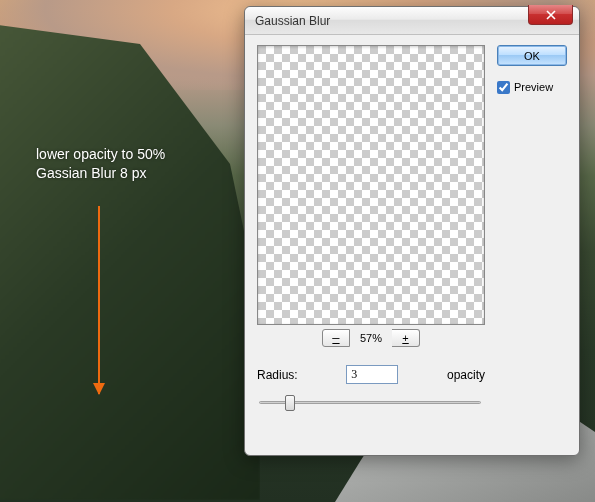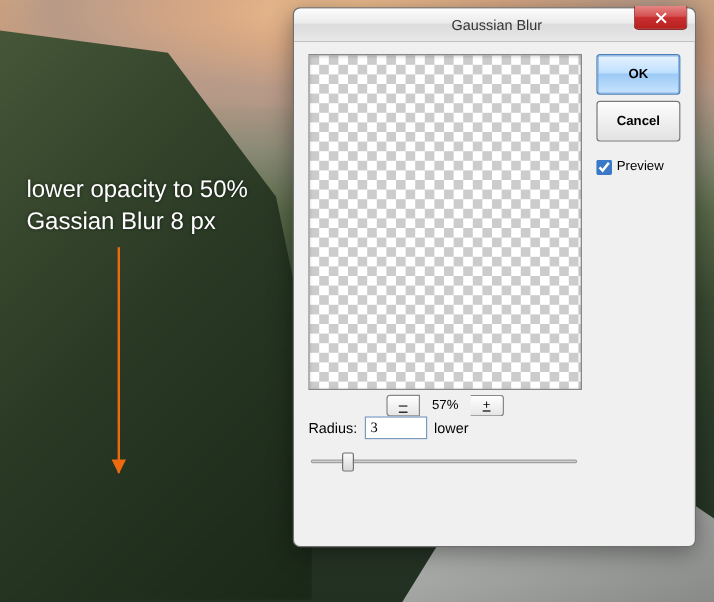--- a/index.html
+++ b/index.html
@@ -30,24 +30,24 @@
     filter: blur(1px);
   }
   .river {
     position: absolute; bottom: 0; right: 0; width: 260px; height: 140px;
     background: linear-gradient(160deg, #c8c8c2 0%, #a8aaa8 50%, #888a88 100%);
     clip-path: polygon(35% 0%, 60% 0%, 100% 50%, 100% 100%, 0% 100%, 10% 70%);
     filter: blur(0.5px);
   }
   .annot {
     position: absolute;
-    top: 145px; left: 22px;
+    top: 145px; left: 36px;
     color: #fff;
     font-family: Arial, sans-serif;
-    font-size: 20px;
+    font-size: 14px;
     line-height: 1.35;
     text-shadow: 0 0 3px rgba(0,0,0,0.6);
   }
   .arrow {
     position: absolute;
     top: 206px; left: 98px;
     width: 2px; height: 188px;
     background: #ee6a10;
   }
   .arrow::after {
@@ -70,21 +70,20 @@
   }
   .titlebar {
     height: 28px;
     background: linear-gradient(to bottom, #fdfdfd 0%, #ebebeb 45%, #dcdcdc 50%, #e8e8e8 100%);
     border-bottom: 1px solid #c0c0c0;
     border-radius: 6px 6px 0 0;
     display: flex;
     align-items: center;
     padding: 0 6px 0 10px;
     position: relative;
-    justify-content: center;
   }
   .titlebar .title {
     color: #333;
     font-size: 12px;
   }
   .close-btn {
     position: absolute;
     right: 6px; top: -2px;
     width: 45px; height: 20px;
     background: linear-gradient(to bottom, #e68686 0%, #d45050 45%, #c83030 50%, #b82020 100%);
@@ -115,22 +114,24 @@
     width: 28px; height: 18px;
     border: 1px solid #888;
     background: linear-gradient(#fff,#e6e6e6);
     display: flex; align-items: center; justify-content: center;
     font-family: Arial;
   }
   .zbtn.minus { border-radius: 3px 0 0 3px; text-decoration: underline; font-size: 13px; line-height: 8px;}
   .zbtn.plus  { border-radius: 0 3px 3px 0; border-left: none; text-decoration: underline; font-size: 11px;}
   .zlabel { padding: 0 10px; font-size: 11px; }
   .radius-row {
+    margin-top: 18px;
     display: flex; align-items: center; gap: 6px;
     font-size: 12px;
+    justify-content: space-between;
   }
   .radius-row input[type=text] {
     width: 52px; height: 19px;
     border: 1px solid #7a9ac0;
     padding: 1px 4px;
     font-family: Tahoma; font-size: 12px;
     background: #fff;
   }
   .slider-wrap {
     margin-top: 8px;
@@ -147,27 +148,26 @@
     width: 10px; height: 16px;
     background: linear-gradient(#fafafa,#d8d8d8);
     border: 1px solid #707070;
     border-radius: 2px;
   }
   .right-col {
     width: 74px;
     display: flex; flex-direction: column; gap: 5px;
   }
   .btn {
-    height: 34px;
+    height: 21px;
     border: 1px solid #7a7a7a;
     border-radius: 3px;
     font-size: 11px;
     display: flex; align-items: center; justify-content: center;
     background: linear-gradient(#fdfdfd,#e2e2e2);
-    font-weight: bold;
   }
   .btn.ok {
     background: linear-gradient(to bottom, #e8f3ff 0%, #bfe0ff 45%, #9ccaf5 50%, #c8e4ff 100%);
     border-color: #4a80b8;
     box-shadow: 0 0 0 1px #8ab8e8 inset;
   }
   .check-row {
     margin-top: 10px;
     display: flex; align-items: flex-start; gap: 4px;
     font-size: 11px;
@@ -203,30 +203,29 @@
     <div class="left-col">
       <div class="preview-box"></div>
       <div class="zoom-row">
         <div class="zbtn minus">–</div>
         <div class="zlabel">57%</div>
         <div class="zbtn plus">+</div>
       </div>
       <div class="radius-row">
         <span>Radius:</span>
         <input type="text" value="3" style="">
-        <span>lower</span>
+        <span>opacity</span>
       </div>
       <div class="slider-wrap">
         <div class="slider-track"></div>
         <div class="slider-thumb"></div>
       </div>
     </div>
 
     <div class="right-col">
       <div class="btn ok">OK</div>
-      <div class="btn">Cancel</div>
       <label class="check-row">
         <input type="checkbox" checked="" style="">
         <span>Preview</span>
       </label>
     </div>
   </div>
 </div>
 
 </body></html>

